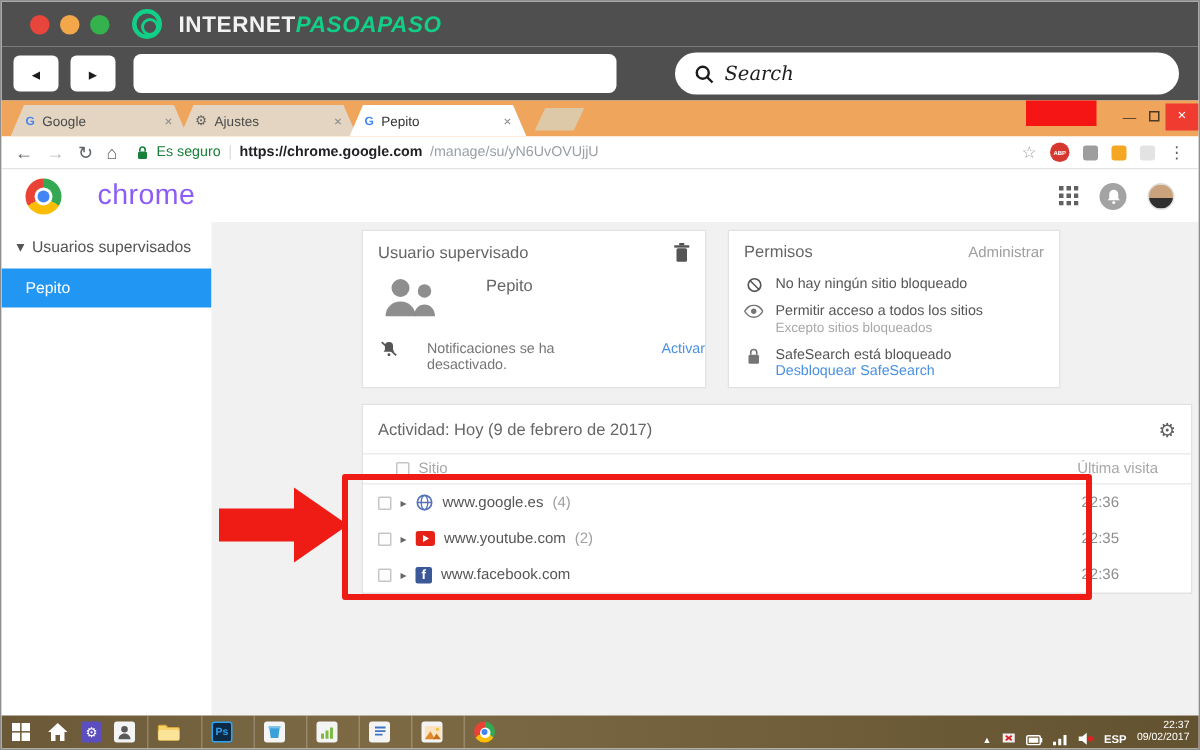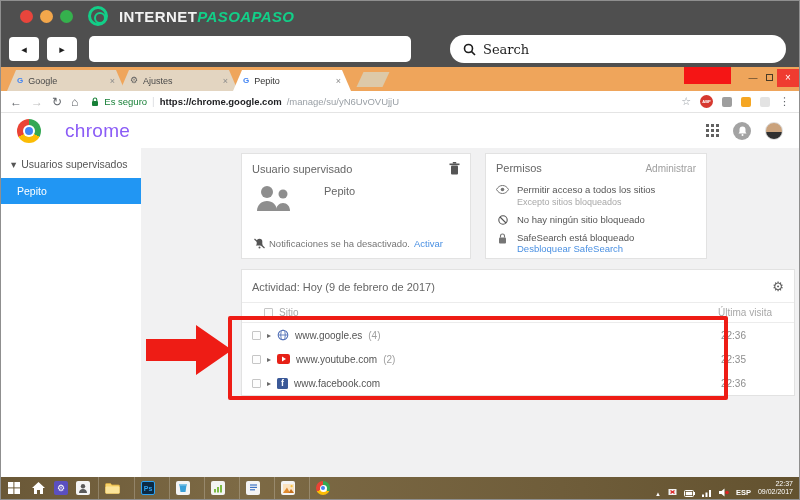--- a/index.html
+++ b/index.html
@@ -14,21 +14,21 @@
   .logo-ring{width:20px;height:20px;border-radius:50%;border:3px solid #12cf88;margin-left:8px;position:relative}
   .logo-ring::after{content:"";position:absolute;left:3px;top:3px;width:8px;height:8px;border-radius:50%;border:2px solid #12cf88}
   .wordmark{font-size:15px;font-weight:bold;letter-spacing:.4px;margin-left:4px}
   .wm-w{color:#f2f2f2}.wm-a{color:#12cf88;font-style:italic}
 
   
   .btoolbar{position:absolute;left:0;top:30px;width:100%;height:36px;background:#4f4f4f;display:flex;align-items:center;gap:8px;padding:0 8px}
   .navbtn{width:30px;height:24px;background:#fff;border-radius:4px;display:flex;align-items:center;justify-content:center;font-size:11px;color:#1d1d1d}
   .urlbox{width:322px;height:26px;background:#fff;border-radius:5px;margin-left:4px}
   .searchbox{margin-left:auto;margin-right:5px;width:336px;height:28px;background:#fff;border-radius:14px;display:flex;align-items:center;gap:7px;padding-left:13px}
-  .search-label{font-family:"DejaVu Serif",serif;font-size:13px;color:#1d1d1d}
+  .search-label{font-family:"DejaVu Serif",serif;font-style:italic;font-size:13px;color:#1d1d1d}
 
   
   .tabstrip{position:absolute;left:0;top:66px;width:100%;height:24px;background:#efa55b;display:flex;align-items:flex-end;padding-left:6px}
   .tab{position:relative;width:118px;height:21px;display:flex;align-items:center;gap:5px;padding:0 10px;font-size:9px;color:#4a4a4a;background:#e3d5c1;clip-path:polygon(9px 0,calc(100% - 9px) 0,100% 100%,0 100%);margin-right:-5px}
   .tab.active{background:#fff;z-index:2;color:#333}
   .tab-close{margin-left:auto;font-size:9px;color:#8a8a8a}
   .favg{font-size:8px;font-weight:bold;color:#4285f4}
   .favgear{font-size:9px;color:#616161;line-height:1}
   .newtab{width:26px;height:15px;background:#ddc9a8;transform:skewX(-25deg);margin:0 0 4px 14px}
   .redaction{position:absolute;left:683px;top:0;width:47px;height:17px;background:#f51515}
@@ -68,21 +68,21 @@
   .content-bg{position:absolute;left:140px;top:147px;right:0;bottom:22px;background:#f1f1f2}
   .side-group{padding:10px 10px 8px;font-size:10.5px;color:#555;display:flex;gap:5px;align-items:center}
   .side-item{font-size:10.5px;padding:7px 16px}
   .side-item.selected{background:#2196f3;color:#fff}
   .pfooter{position:absolute;left:8px;top:447px;font-size:7.5px;color:#8f8f8f;line-height:11px;z-index:3}
 
   .card{position:absolute;background:#fff;border:1px solid #e2e2e2}
   .card-h{display:flex;align-items:center;justify-content:space-between;padding:8px 10px;color:#666;font-size:11px}
   #card-supervised{left:240px;top:152px;width:230px;height:106px}
   .sup-body{display:flex;align-items:flex-start;gap:30px;padding:2px 14px;color:#666;font-size:11px}
-  .sup-foot{position:absolute;left:12px;bottom:9px;display:flex;gap:4px;font-size:9.5px;color:#757575}
+  .sup-foot{position:absolute;left:12px;bottom:9px;display:flex;gap:20px;font-size:9.5px;color:#757575}
   .link{color:#4a90e2}
 
   #card-perms{left:484px;top:152px;width:222px;height:106px}
   .perm-action{color:#9e9e9e;font-size:10px}
   .perm-item{display:flex;gap:8px;padding:2px 10px 4px;color:#555;font-size:9.5px;line-height:11.5px}
   .perm-ico{width:13px;display:flex;justify-content:center;padding-top:1px}
   .perm-sub{color:#a8a8a8;font-size:9px}
 
   #card-activity{left:240px;top:268px;width:554px;height:127px}
   .act-h{display:flex;align-items:center;justify-content:space-between;padding:9px 10px 8px;color:#666;font-size:11px}
@@ -264,38 +264,38 @@
     </div>
   </div>
 
   <div class="card" id="card-perms">
     <div class="card-h">
       <span>Permisos</span>
       <span class="perm-action">Administrar</span>
     </div>
     <div class="perm-item">
       <span class="perm-ico">
+        <svg width="10" height="10" viewBox="0 0 10 10">
+            <circle cx="5" cy="5" r="4.2" fill="none" stroke="#555" stroke-width="1.1"></circle>
+            <line x1="2" y1="2" x2="8" y2="8" stroke="#555" stroke-width="1.1"></line>
+          </svg>
+      </span>
+      <span>No hay ningún sitio bloqueado</span>
+    </div>
+    <div class="perm-item">
+      <span class="perm-ico">
         <svg width="13" height="9" viewBox="0 0 13 9">
             <path d="M0.5 4.5C2 1.8 4 0.5 6.5 0.5S11 1.8 12.5 4.5C11 7.2 9 8.5 6.5 8.5S2 7.2 0.5 4.5z" fill="none" stroke="#757575" stroke-width="1"></path>
             <circle cx="6.5" cy="4.5" r="1.8" fill="#757575"></circle>
           </svg>
       </span>
       <span>
         <span>Permitir acceso a todos los sitios</span><br>
         <span class="perm-sub">Excepto sitios bloqueados</span>
       </span>
-    </div>
-    <div class="perm-item">
-      <span class="perm-ico">
-        <svg width="10" height="10" viewBox="0 0 10 10">
-            <circle cx="5" cy="5" r="4.2" fill="none" stroke="#555" stroke-width="1.1"></circle>
-            <line x1="2" y1="2" x2="8" y2="8" stroke="#555" stroke-width="1.1"></line>
-          </svg>
-      </span>
-      <span>No hay ningún sitio bloqueado</span>
     </div>
     <div class="perm-item">
       <span class="perm-ico">
         <svg width="9" height="11" viewBox="0 0 9 11">
             <rect x="1" y="4.5" width="7" height="6" rx="1" fill="#757575"></rect>
             <path d="M2.5 4.5V3a2 2 0 0 1 4 0v1.5" fill="none" stroke="#757575" stroke-width="1.1"></path>
           </svg>
       </span>
       <span>
         <span>SafeSearch está bloqueado</span><br>

